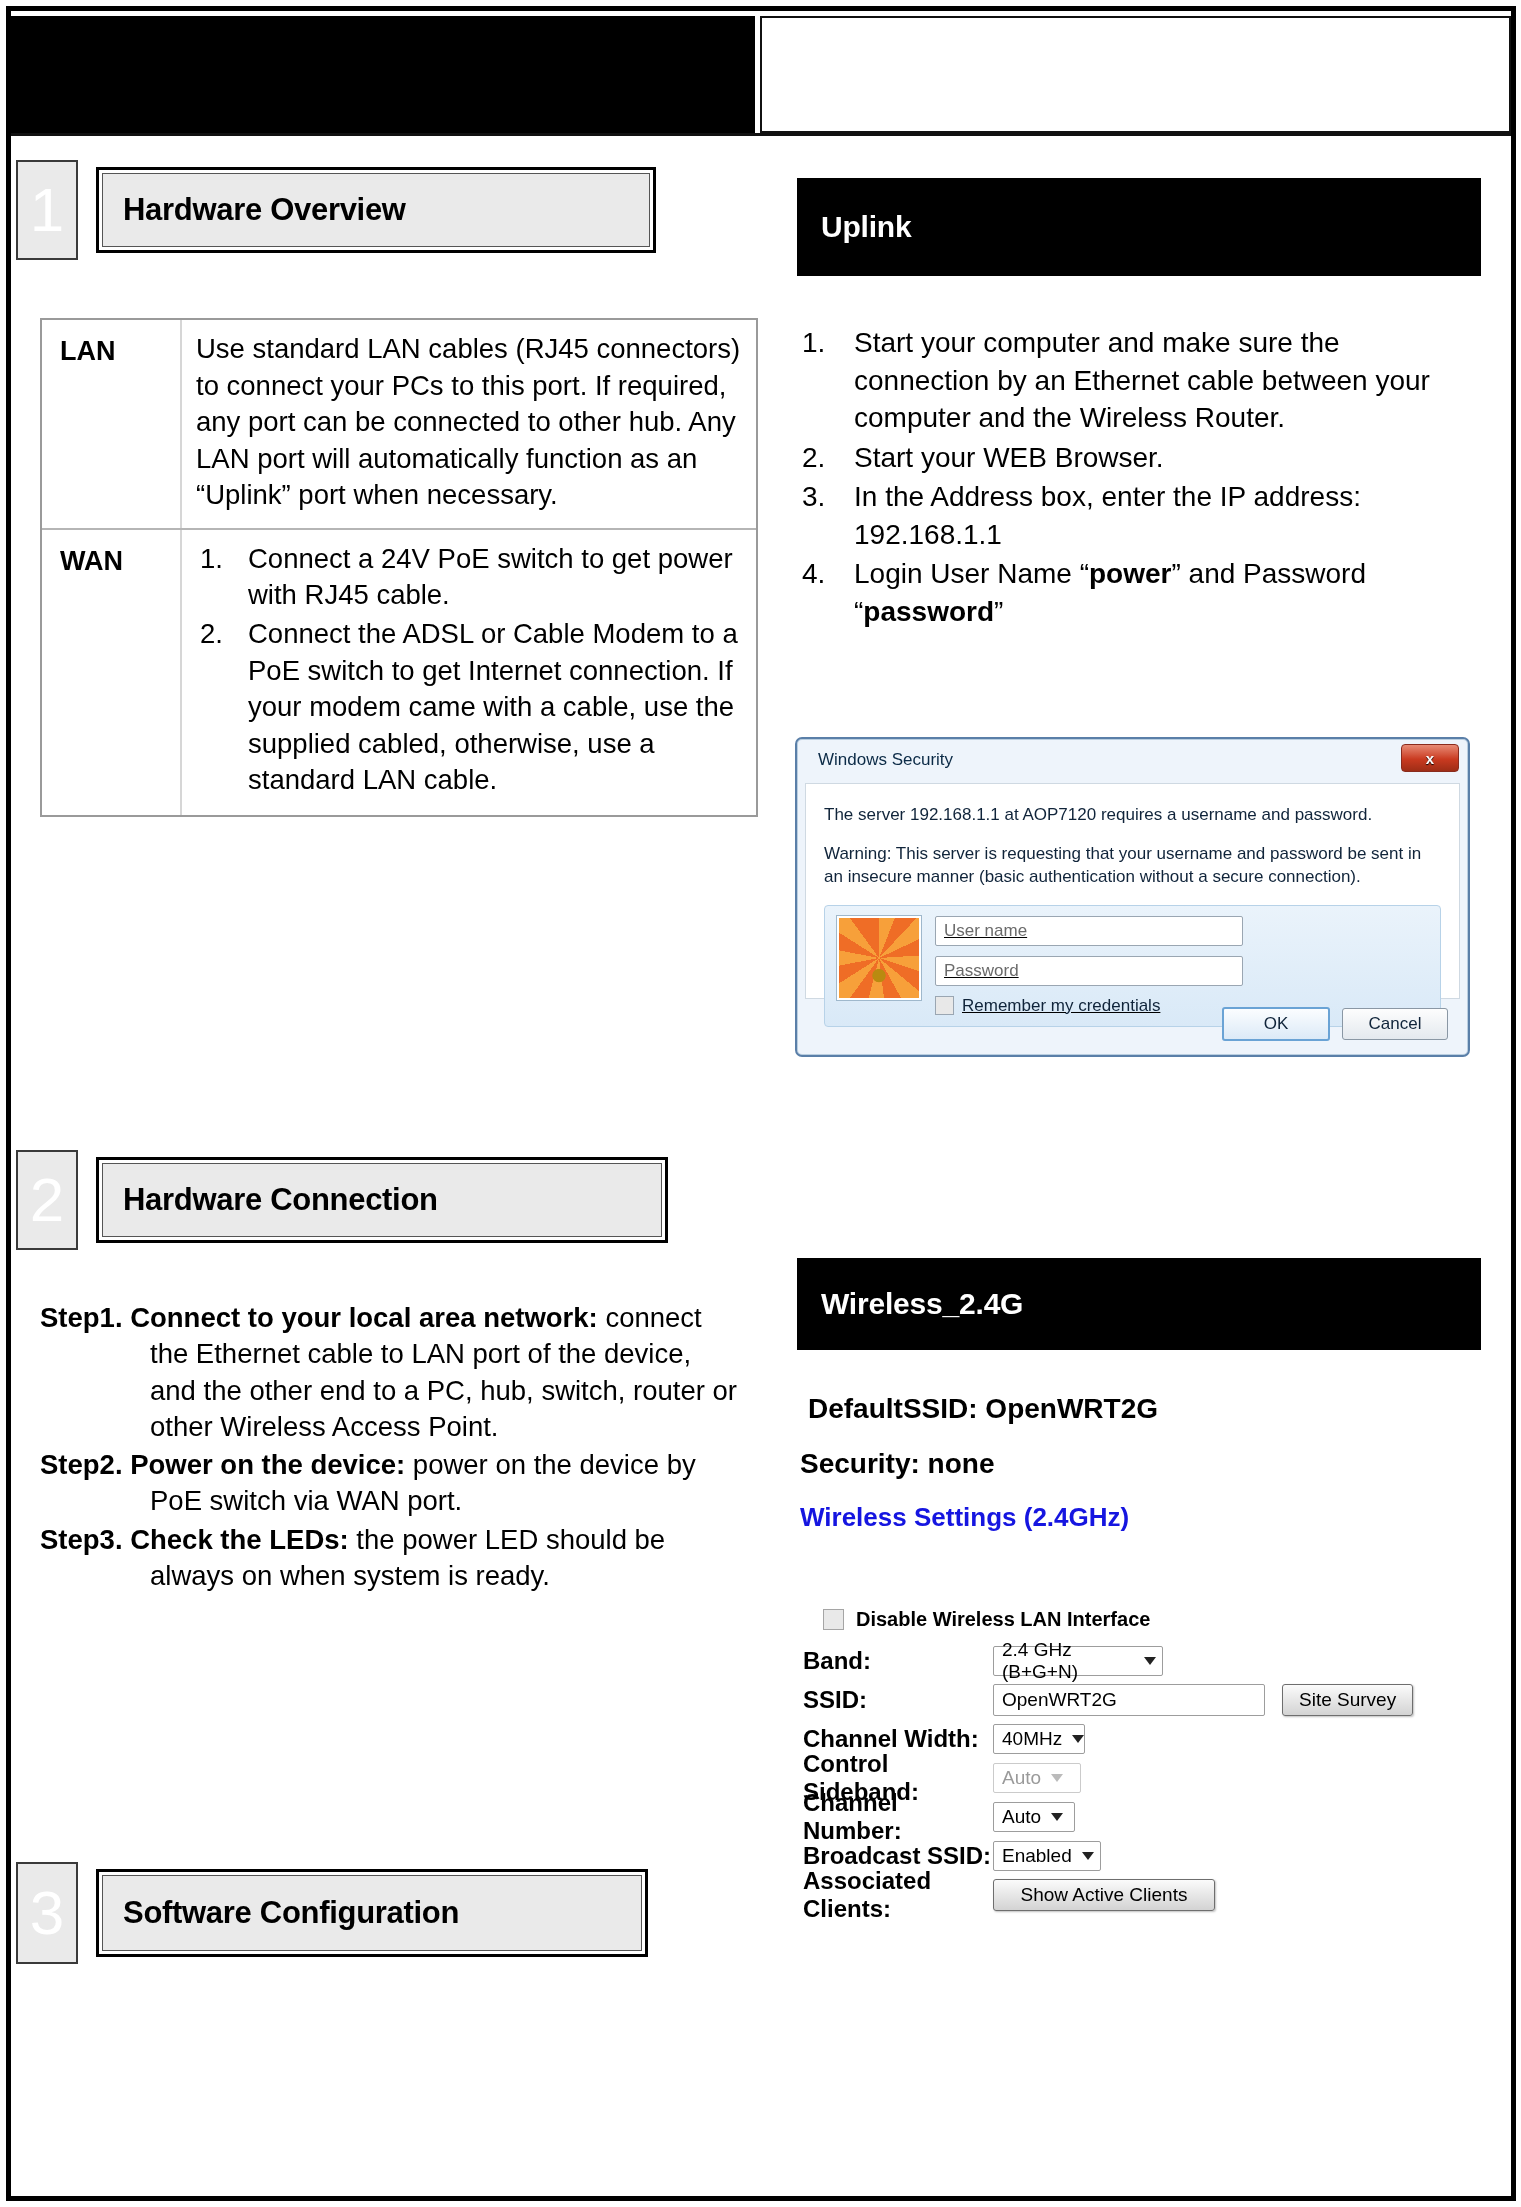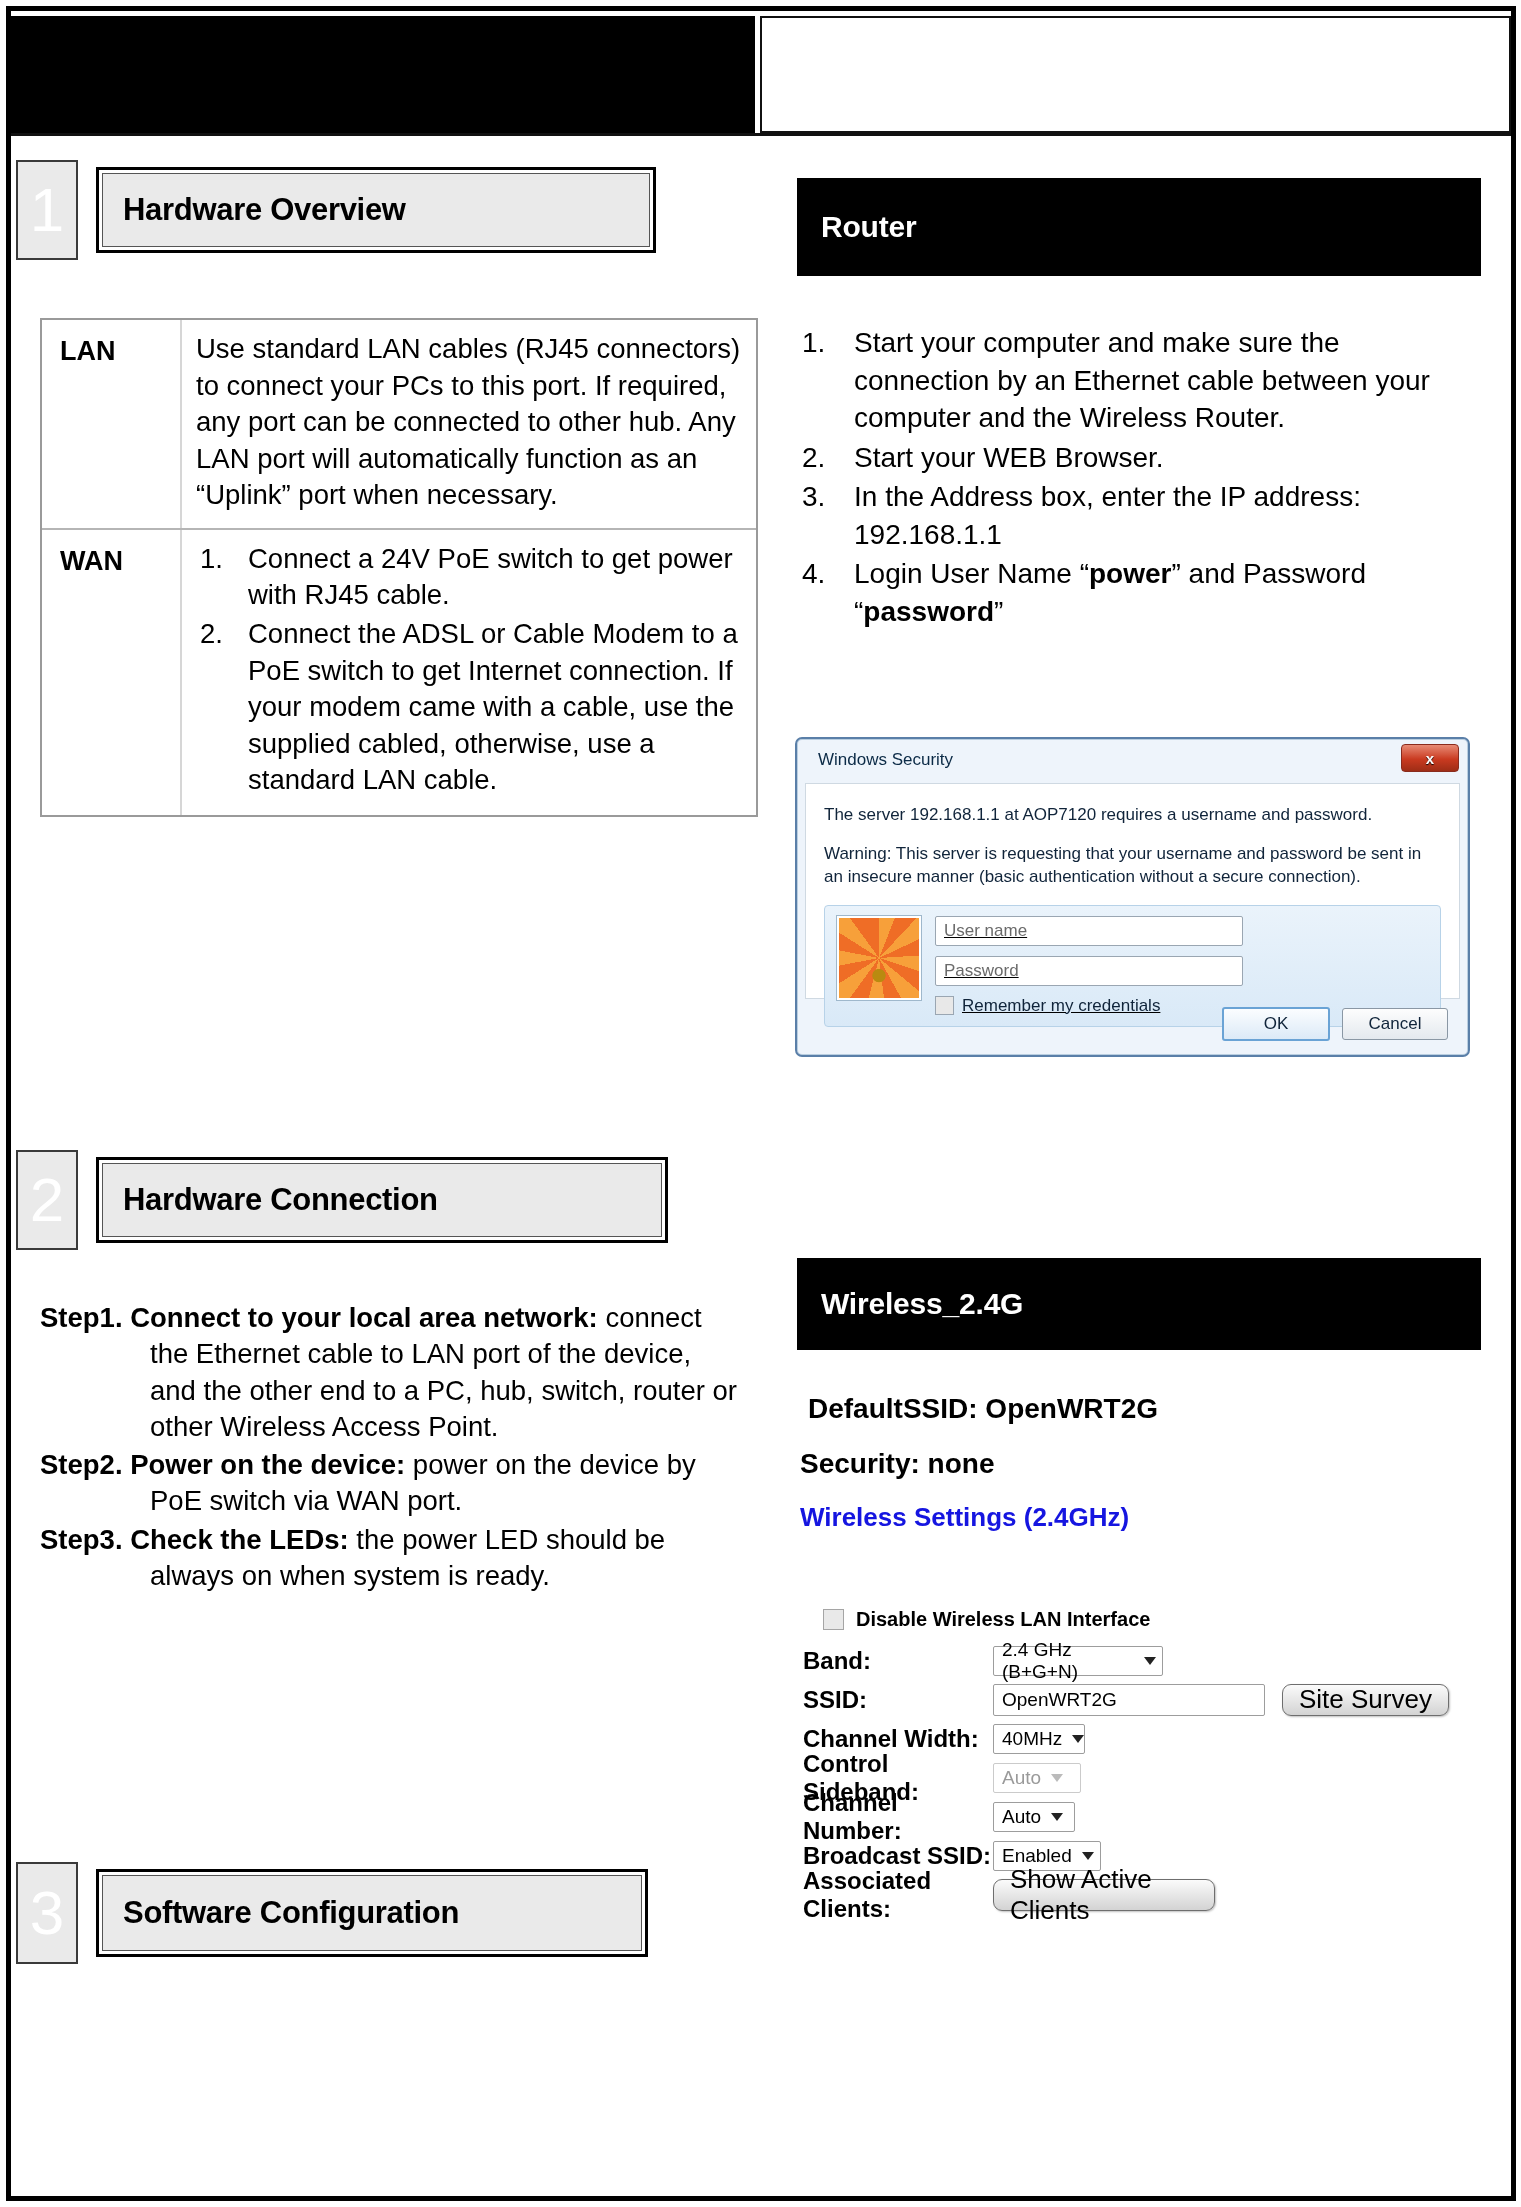--- a/index.html
+++ b/index.html
@@ -336,24 +336,24 @@
     background: #fff;
     display: inline-flex; align-items: center;
     padding-left: 8px;
     font-size: 19px;
     box-sizing: border-box;
     border-radius: 2px;
   }
   .wf-btn {
     height: 32px;
     border: 1px solid #6e6e6e;
-    border-radius: 9px;
+    border-radius: 3px;
     background: linear-gradient(#fbfbfb, #d3d3d3);
     display: inline-flex; align-items: center; justify-content: center;
-    font-size: 26px;
+    font-size: 19px;
     padding: 0 16px;
     box-sizing: border-box;
     box-shadow: 1px 1px 2px rgba(0,0,0,.25);
   }
 </style>
 </head>
 <body>
 
 <div id="page">
 
@@ -419,21 +419,21 @@
   </div>
 
   <div class="sec" style="left:16px; top:1862px; width:742px; height:102px;">
     <div class="sec-num">3</div>
     <div class="sec-title-outer" style="margin-left:18px; width:552px; height:88px; align-self:center;">
       <div class="sec-title-inner">Software Configuration</div>
     </div>
   </div>
 
   <div class="blackbar" style="left:797px; top:178px; width:684px; height:98px;">
-    <span>Router</span>
+    <span>Uplink</span>
   </div>
 
   <ul class="num-list" style="left:800px; top:324px; width:680px;">
     <li>
       <span class="num">1.</span>
       <span>Start your computer and make sure the connection by an Ethernet cable between your computer and the Wireless Router.</span>
     </li>
     <li>
       <span class="num">2.</span>
       <span>Start your WEB Browser.</span>

